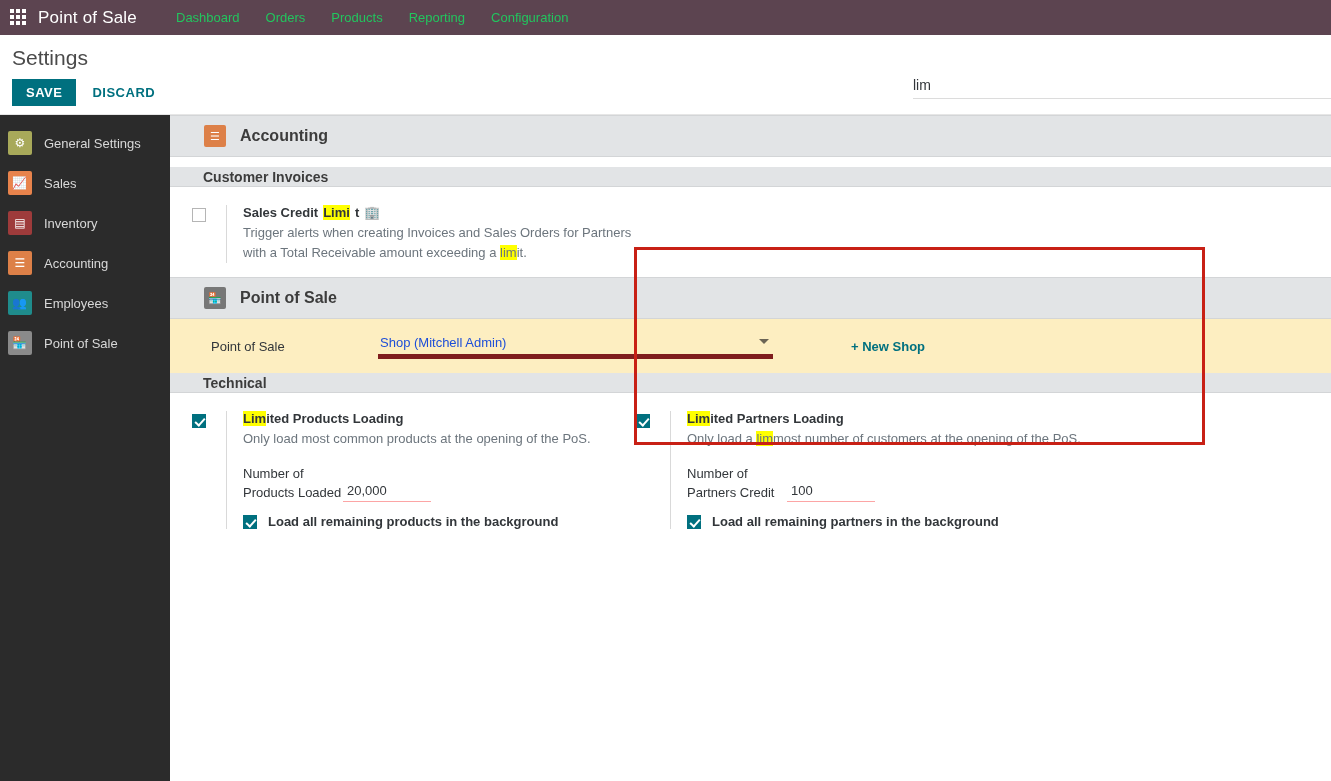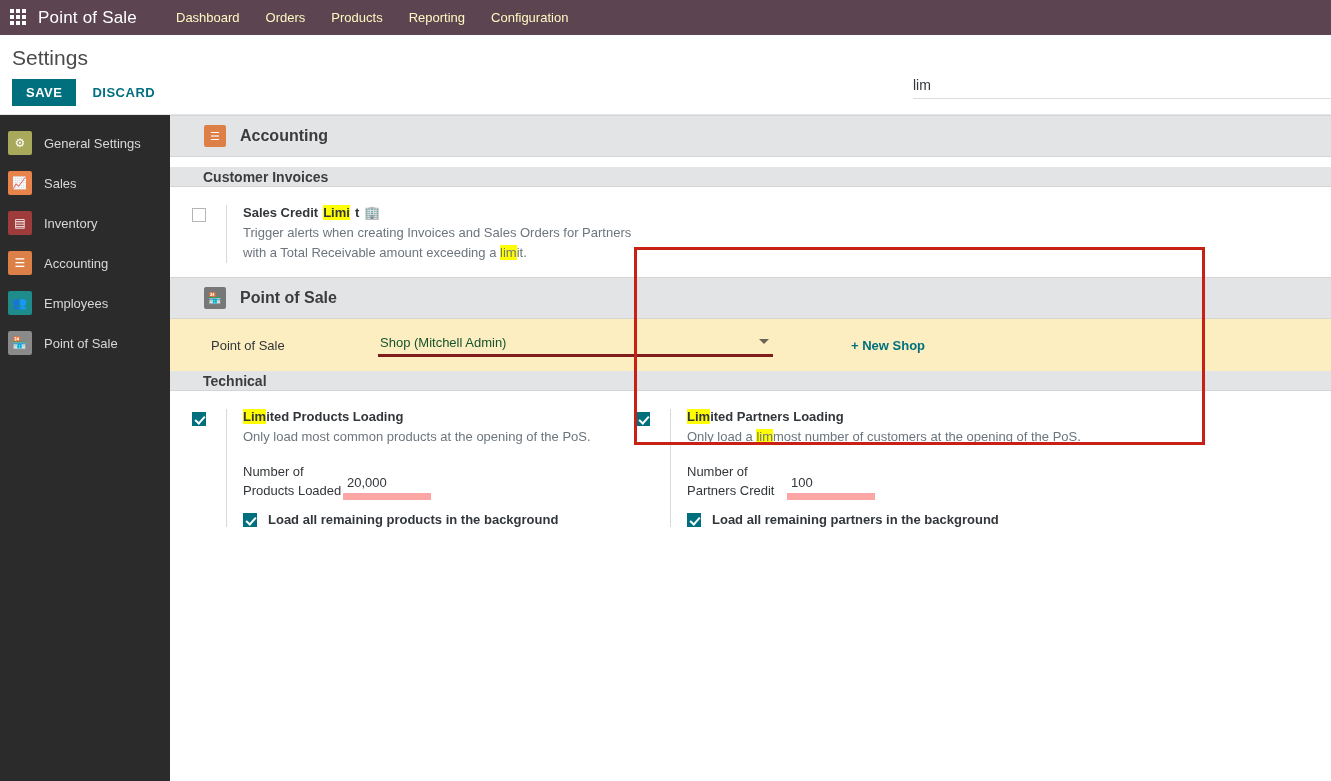--- a/index.html
+++ b/index.html
@@ -32,21 +32,21 @@
   .brand {
     font-size: 17px;
     font-weight: 400;
     color: #ffffff;
     margin-right: 26px;
     letter-spacing: .2px;
     cursor: pointer;
   }
   .nav-item {
     font-size: 13px;
-    color: #fef9c3;
+    color: #22c55e;
     padding: 0 13px;
     line-height: 35px;
     cursor: pointer;
     white-space: nowrap;
   }
 
   
   .control-panel {
     height: 80px;
     background: #ffffff;
@@ -222,21 +222,21 @@
     align-items: flex-end;
   }
   .sub-field-label {
     font-size: 13px;
     color: #32363a;
     width: 100px;
     line-height: 19px;
   }
   .num-input {
     border: none;
-    border-bottom: 7px solid #fca5a5;
+    border-bottom: 1px solid #fca5a5;
     outline: none;
     font-size: 13px;
     font-family: "Liberation Sans", sans-serif;
     color: #32363a;
     width: 88px;
     padding: 0 0 3px 4px;
     background: transparent;
   }
   .inline-chk {
     display: flex;
@@ -263,25 +263,25 @@
     width: 208px;
     padding-left: 41px;
   }
   .pos-select-wrap {
     position: relative;
     width: 395px;
   }
   .pos-select {
     width: 100%;
     border: none;
-    border-bottom: 3px solid #7f1d1d;
+    border-bottom: 5px solid #7f1d1d;
     background: transparent;
     font-size: 13px;
     font-family: "Liberation Sans", sans-serif;
-    color: #14532d;
+    color: #1d4ed8;
     padding: 0 18px 4px 2px;
     outline: none;
     -webkit-appearance: none;
     appearance: none;
     cursor: pointer;
   }
   .caret {
     position: absolute;
     right: 4px; top: 6px;
     width: 0; height: 0;

